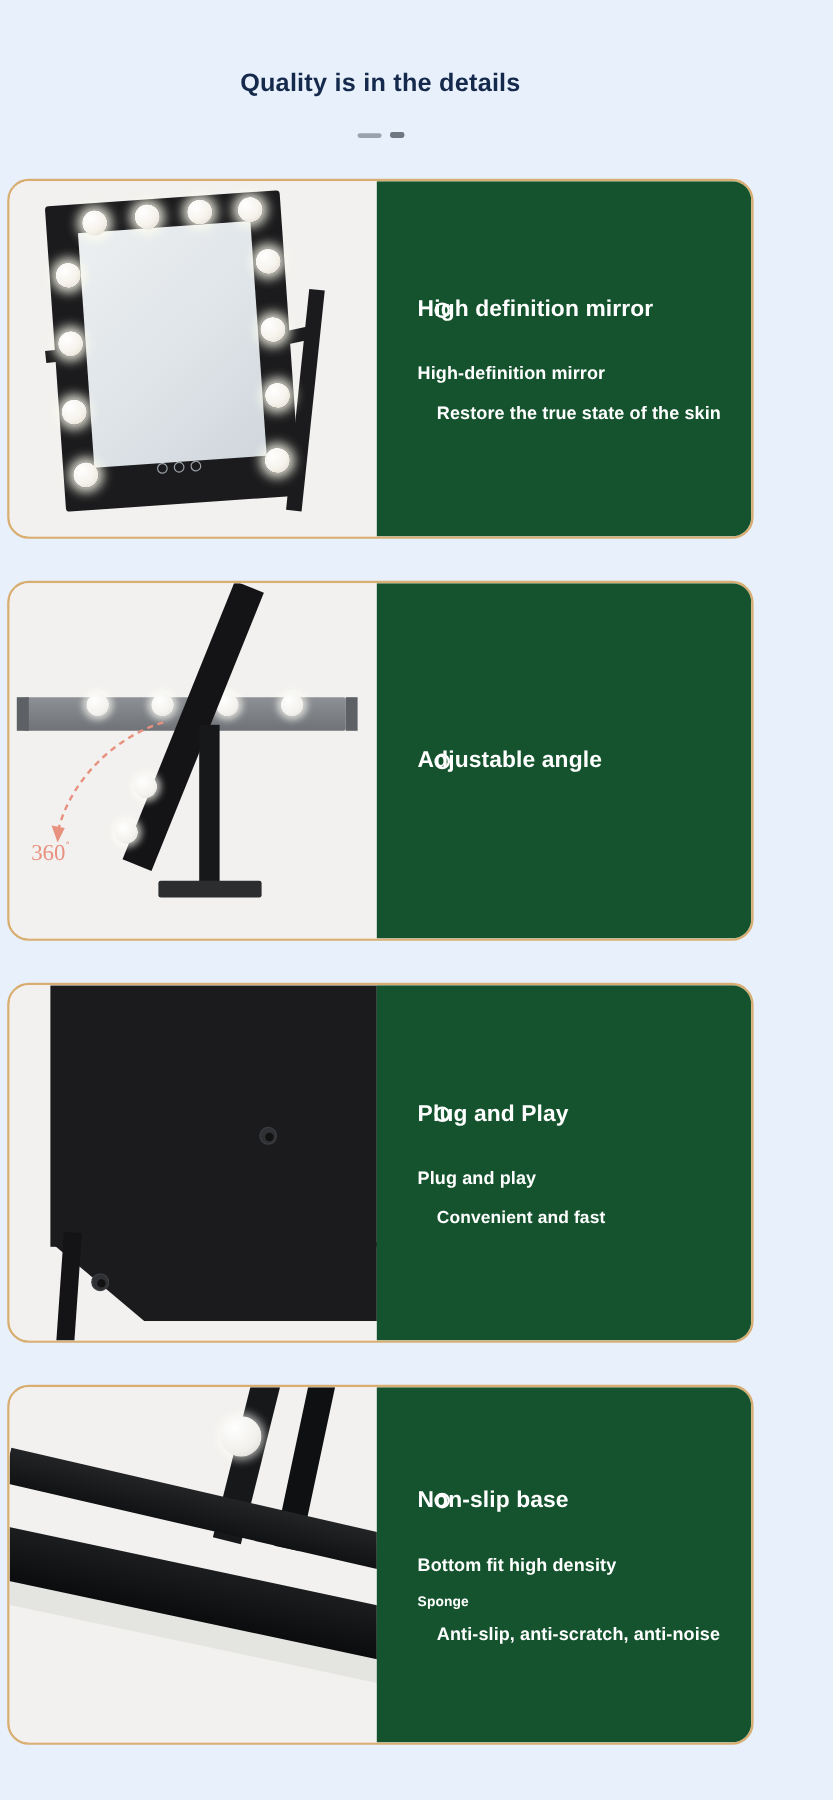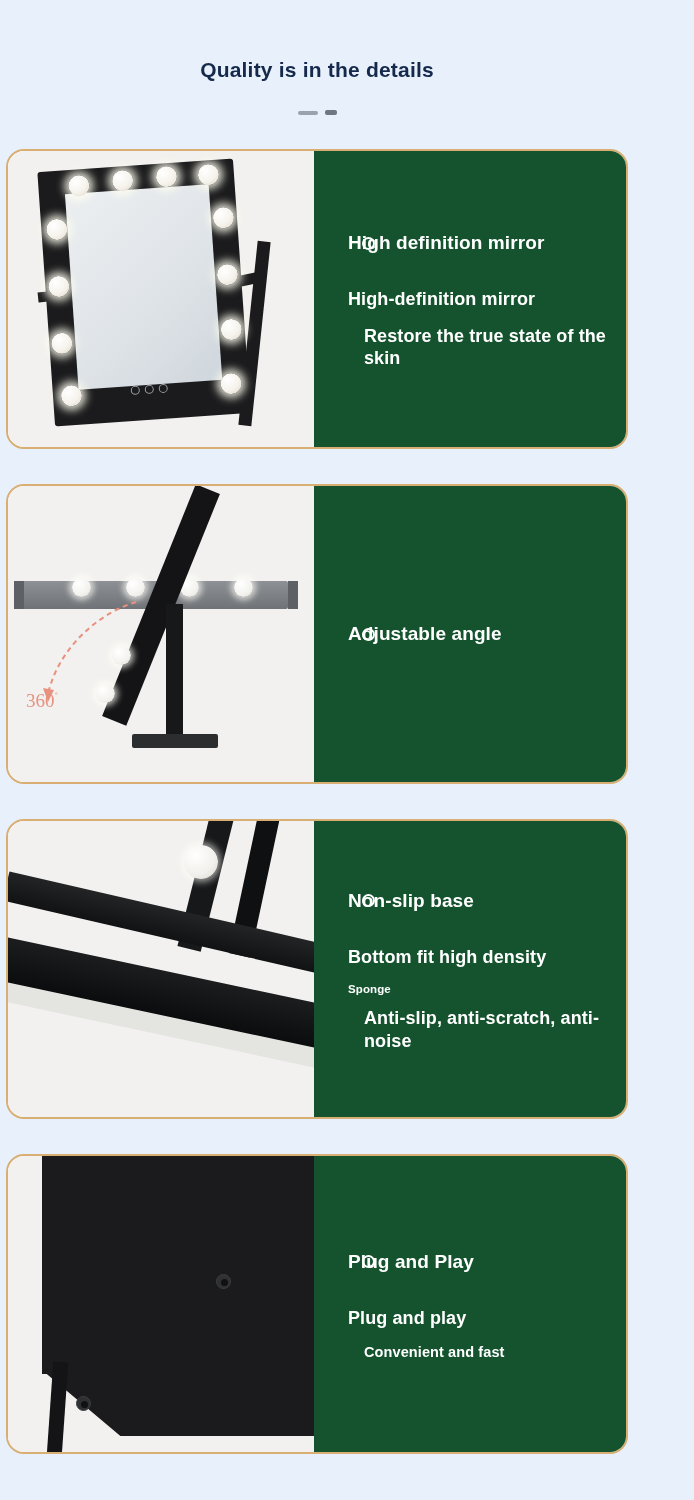--- a/index.html
+++ b/index.html
@@ -91,21 +91,21 @@
     min-height: 30px;
   }
   .card-heading {
     font-size: 19px;
     font-weight: bold;
     line-height: 1.15;
     letter-spacing: .1px;
   }
   .card-lines { margin-top: 30px; }
   .line {
-    font-size: 18px;
+    font-size: 15px;
     font-weight: bold;
     line-height: 1.25;
     margin-bottom: 14px;
     letter-spacing: .1px;
   }
   .line.small { font-size: 11.5px; margin-bottom: 11px; }
   .line.big { font-size: 14.5px; }
   .line:last-child { margin-bottom: 0; margin-left: 16px; }
 
   
@@ -200,21 +200,21 @@
     background: radial-gradient(circle at 35% 30%, #ffffff 0%, #f3f2ee 60%, #dcdad3 100%);
     box-shadow: 0 0 6px 3px rgba(255,255,250,.7);
   }
   .c2-arc {
     position: absolute;
     left: 20px; top: 112px;
     width: 120px; height: 110px;
   }
   .c2-label {
     position: absolute;
-    left: 18px; top: 204px;
+    left: 18px; top: 214px;
     font-size: 19px;
     color: #e8917f;
     font-family: "Liberation Serif", serif;
   }
   .c2-label sup { font-size: 11px; }
 
   
   .c3-panel {
     position: absolute;
     left: 34px; top: 0px;
@@ -372,54 +372,54 @@
       <div class="card-text">
         <div class="head-row">
           <span class="bullet"></span>
           <span class="card-heading">Adjustable angle</span>
         </div>
       </div>
     </div>
 
     <div class="card">
       <div class="card-photo">
+        <div class="c3-panel"></div>
+        <div class="c3-tri"></div>
+        <div class="c3-leg"></div>
+        <div class="c3-screw" style="left:208px; top:118px;"></div>
+        <div class="c3-screw" style="left:68px;  top:240px;"></div>
+      </div>
+      <div class="card-text">
+        <div class="head-row">
+          <span class="bullet"></span>
+          <span class="card-heading">Plug and Play</span>
+        </div>
+        <div class="card-lines">
+          <div class="line">Plug and play</div>
+          <div class="line big">Convenient and fast</div>
+        </div>
+      </div>
+    </div>
+
+    <div class="card">
+      <div class="card-photo">
         <div class="c4-postA"></div>
         <div class="c4-postB"></div>
         <div class="c4-knob"></div>
         <div class="c4-barA"></div>
         <div class="c4-shadow"></div>
         <div class="c4-barB"></div>
       </div>
       <div class="card-text">
         <div class="head-row">
           <span class="bullet"></span>
           <span class="card-heading">Non-slip base</span>
         </div>
         <div class="card-lines">
           <div class="line">Bottom fit high density</div>
           <div class="line small">Sponge</div>
           <div class="line">Anti-slip, anti-scratch, anti-noise</div>
         </div>
       </div>
     </div>
 
-    <div class="card">
-      <div class="card-photo">
-        <div class="c3-panel"></div>
-        <div class="c3-tri"></div>
-        <div class="c3-leg"></div>
-        <div class="c3-screw" style="left:208px; top:118px;"></div>
-        <div class="c3-screw" style="left:68px;  top:240px;"></div>
-      </div>
-      <div class="card-text">
-        <div class="head-row">
-          <span class="bullet"></span>
-          <span class="card-heading">Plug and Play</span>
-        </div>
-        <div class="card-lines">
-          <div class="line">Plug and play</div>
-          <div class="line big">Convenient and fast</div>
-        </div>
-      </div>
-    </div>
-
   </div>
 </div>
 
 </body></html>

